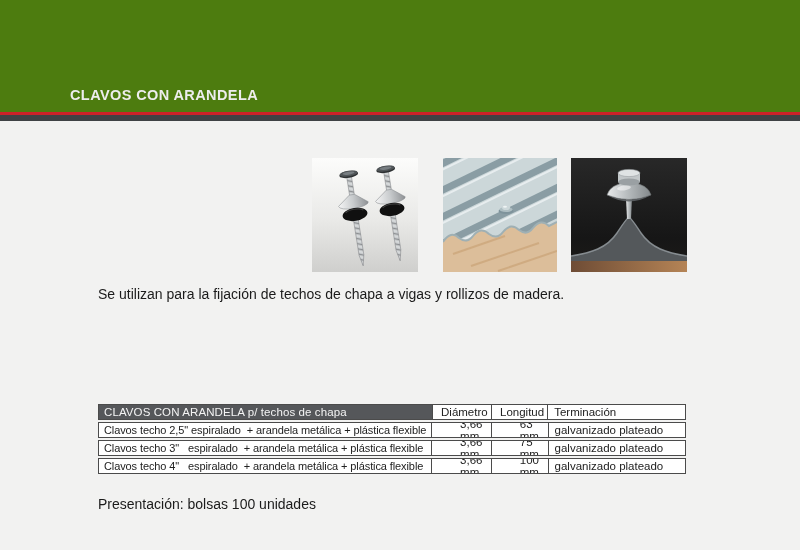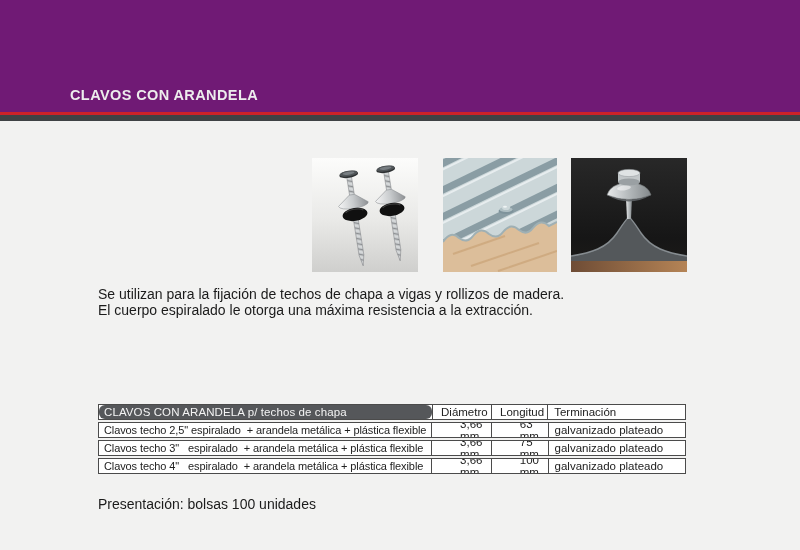--- a/index.html
+++ b/index.html
@@ -6,21 +6,21 @@
   html, body { width: 800px; height: 550px; }
   body {
     font-family: "Liberation Sans", "DejaVu Sans", sans-serif;
     background: #f2f2f1;
     position: relative;
     overflow: hidden;
     color: #1c1c1c;
   }
   .topbar {
     position: absolute; top: 0; left: 0; width: 800px; height: 112px;
-    background: #701a75;
+    background: #4d7c0f;
   }
   .page-title {
     position: absolute; left: 70px; bottom: 9px;
     font-size: 14.5px; font-weight: bold; letter-spacing: 0.4px;
     color: #ededed;
   }
   .rule-red {
     position: absolute; top: 112px; left: 0; width: 800px; height: 3px;
     background: #cc2229;
   }
@@ -41,21 +41,21 @@
   .trow {
     display: flex; width: 588px; height: 16px;
     border: 1px solid #4b4b4b; background: #ffffff;
     margin-bottom: 2px; align-items: stretch;
   }
   .trow:last-child { margin-bottom: 0; }
   .cell {
     display: flex; align-items: center;
     font-size: 11.5px; color: #222; overflow: hidden; padding-left: 28px;
   }
-  .c-product { width: 346px; padding-left: 5px; font-size: 11px; letter-spacing: -0.1px; white-space: pre; border-radius: 6px; }
+  .c-product { width: 346px; padding-left: 5px; font-size: 11px; letter-spacing: -0.1px; white-space: pre; }
   .c-diameter { width: 61px; border-left: 1px solid #4b4b4b; justify-content: center; }
   .c-length { width: 58px; border-left: 1px solid #4b4b4b; justify-content: center; }
   .c-finish { width: 143px; border-left: 1px solid #4b4b4b; padding-left: 6px; }
   .trow-header .c-product {
     background: #55575a; color: #f4f4f4; font-size: 11.5px; letter-spacing: 0.1px;
   }
   .trow-header .c-diameter, .trow-header .c-length { justify-content: flex-start; padding-left: 8px; }
   .presentation {
     position: absolute; left: 98px; top: 496px;
     font-size: 14px; color: #1b1b1b;
@@ -169,21 +169,20 @@
     <rect x="47" y="15" width="22" height="9" fill="#c2c7c9"></rect>
     <ellipse cx="58" cy="24" rx="11" ry="3.6" fill="#9aa0a3"></ellipse>
     <ellipse cx="58" cy="15" rx="11" ry="3.6" fill="#dfe3e4" stroke="#9aa0a3" stroke-width="0.6"></ellipse>
     <ellipse cx="53" cy="30" rx="7" ry="2.4" fill="#ffffff" opacity="0.5" transform="rotate(-8 53 30)"></ellipse>
   </svg>
 
 </div>
 
 <div class="description">
   <p>Se utilizan para la fijación de techos de chapa a vigas y rollizos de madera.</p>
-  <p>El cuerpo espiralado le otorga una máxima resistencia a la extracción.</p>
 </div>
 
 <div class="spec-table">
   <div class="trow trow-header">
     <div class="cell c-product">CLAVOS CON ARANDELA p/ techos de chapa</div>
     <div class="cell c-diameter">Diámetro</div>
     <div class="cell c-length">Longitud</div>
     <div class="cell c-finish">Terminación</div>
   </div>
   <div class="trow">

